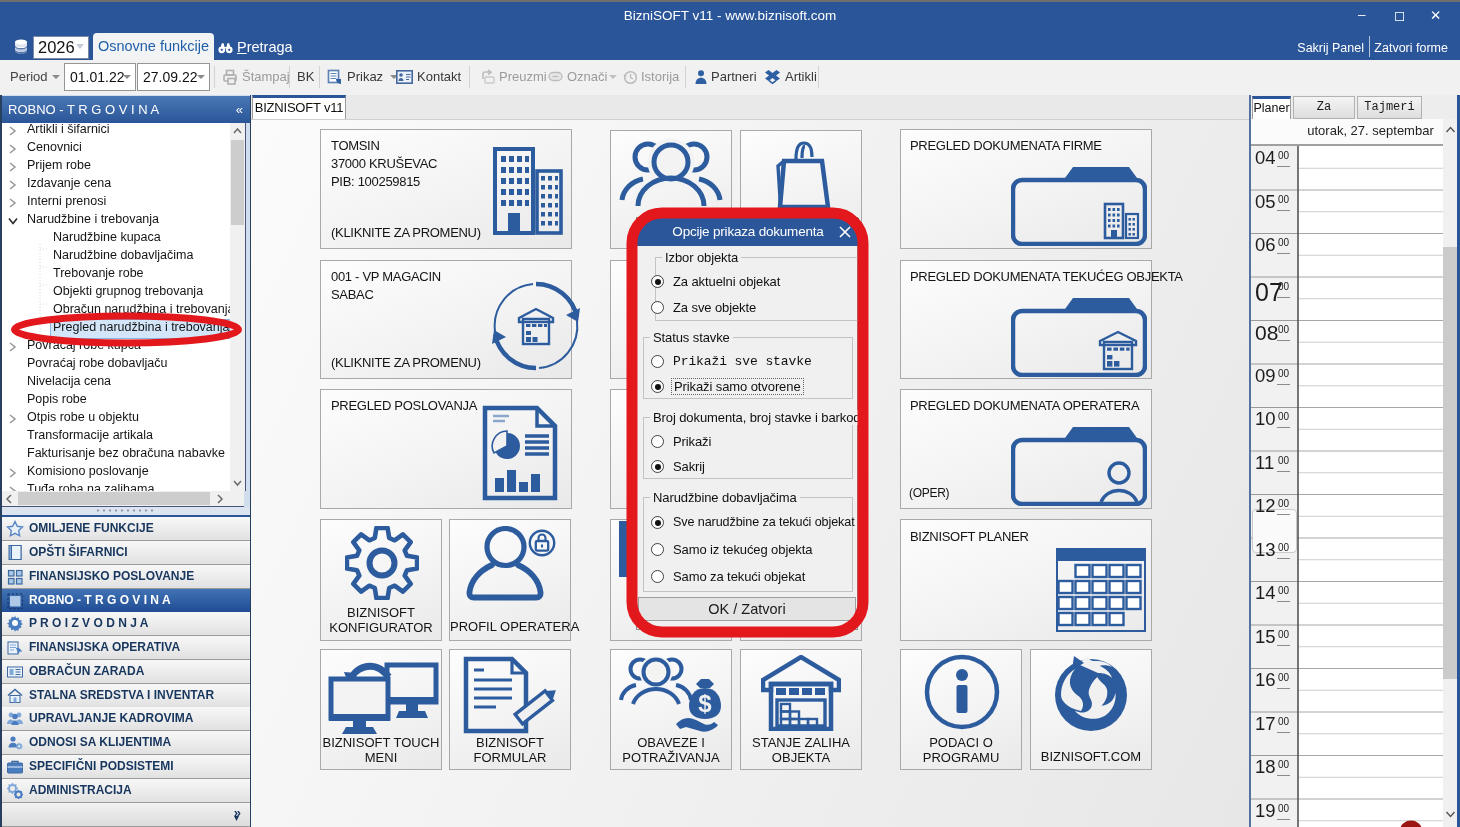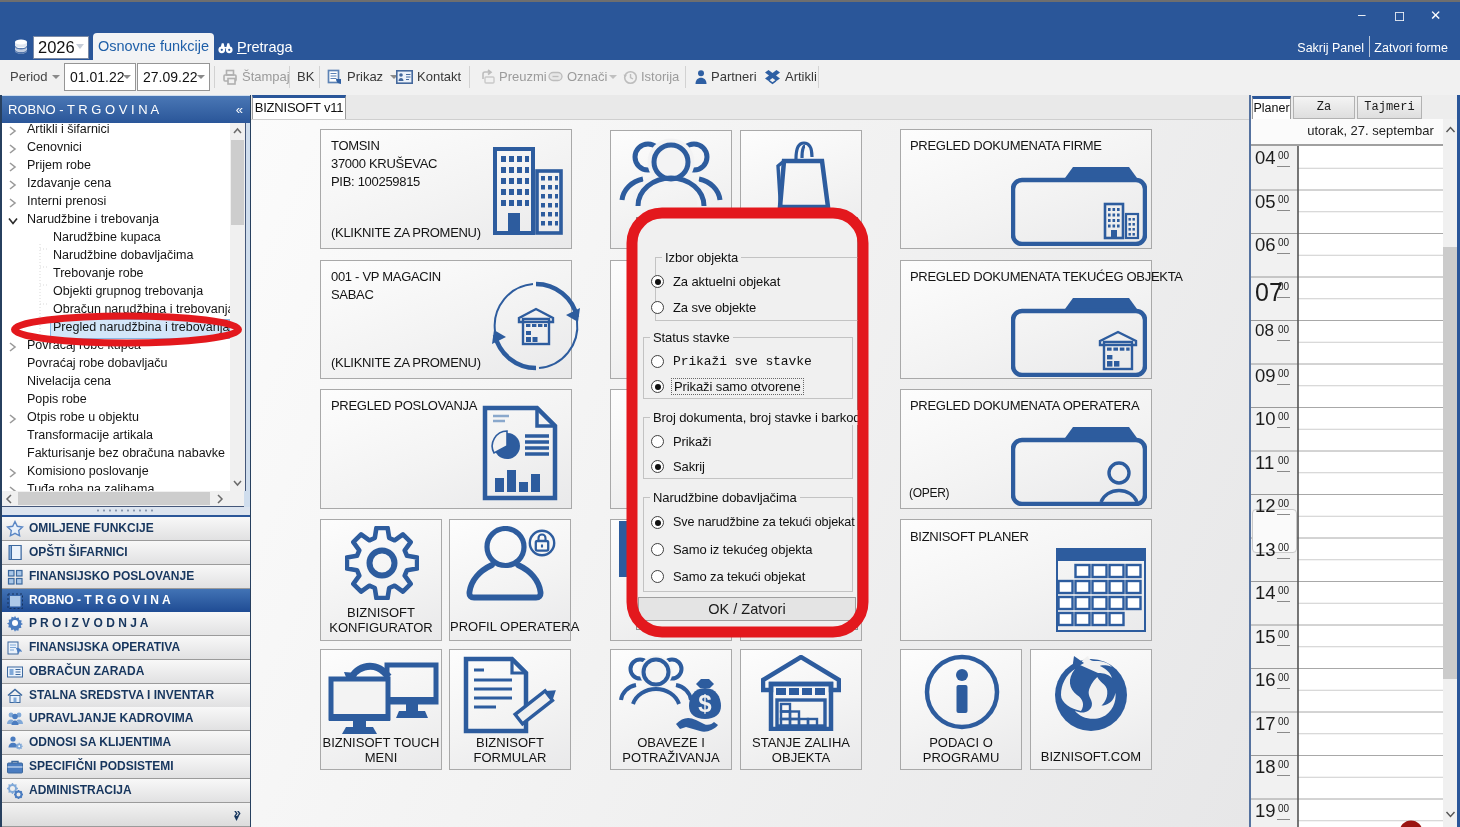--- a/index.html
+++ b/index.html
@@ -55,20 +55,21 @@
   .radio{position:absolute;width:13px;height:13px;border:1px solid #404040;border-radius:50%;background:#fff;box-sizing:border-box;}
   .radio.on::after{content:"";position:absolute;left:2.5px;top:2.5px;width:6px;height:6px;border-radius:50%;background:#101010;}
   .rlab{position:absolute;font-size:13px;letter-spacing:-0.1px;color:#101010;white-space:nowrap;}
   #okbtn{left:1px;top:379px;width:218px;height:24px;background:#e4e4e4;border:1px solid #9f9f9f;box-sizing:border-box;text-align:center;font-size:14.5px;color:#1a1a1a;line-height:22px;}
 </style></head>
 <body>
 <div id="stage">
   <div class="abs" id="mainbg"></div>
   <div class="abs" id="topband"></div>
   <div class="abs" style="left:0;top:0;width:1460px;height:1.5px;background:#6e6e6e;"></div>
+  <div class="abs" id="wtitle">BizniSOFT v11 - www.biznisoft.com</div>
   <div class="abs winbtn" style="left:1358px;">–</div>
   <div class="abs winbtn" style="left:1394px;">◻</div>
   <div class="abs winbtn" style="left:1430px;">✕</div>
   <svg class="abs" style="left:14px;top:39px;" width="14" height="16" viewBox="0 0 14 16">
       <g fill="#fff">
         <ellipse cx="7" cy="3" rx="6" ry="2.6"></ellipse>
         <path d="M1 3v4c0 1.4 2.7 2.6 6 2.6s6-1.2 6-2.6V3z" opacity="0.85"></path>
         <path d="M1 8v4c0 1.4 2.7 2.6 6 2.6s6-1.2 6-2.6V8z" opacity="0.7"></path>
       </g>
       <g fill="none" stroke="#2a5699" stroke-width="1">
@@ -754,21 +755,21 @@
           <span style="position:absolute;left:4px;top:1px;font-size:18.5px;color:#1c1c1c;">06</span>
           <span style="position:absolute;left:27px;top:4px;font-size:10px;color:#1c1c1c;">00</span>
           <span style="position:absolute;left:26px;top:20px;width:13px;height:1px;background:#8a8a8a;"></span>
         </div>
         <div style="position:absolute;left:0;top:130.5px;width:47px;height:43.5px;">
           <span style="position:absolute;left:4px;top:1px;font-size:25px;color:#1c1c1c;">07</span>
           <span style="position:absolute;left:27px;top:4px;font-size:10px;color:#1c1c1c;">00</span>
           <span style="position:absolute;left:26px;top:20px;width:13px;height:1px;background:#8a8a8a;"></span>
         </div>
         <div style="position:absolute;left:0;top:174.0px;width:47px;height:43.5px;">
-          <span style="position:absolute;left:4px;top:1px;font-size:17px;color:#1c1c1c;">08</span>
+          <span style="position:absolute;left:4px;top:1px;font-size:21px;color:#1c1c1c;">08</span>
           <span style="position:absolute;left:27px;top:4px;font-size:10px;color:#1c1c1c;">00</span>
           <span style="position:absolute;left:26px;top:20px;width:13px;height:1px;background:#8a8a8a;"></span>
         </div>
         <div style="position:absolute;left:0;top:217.5px;width:47px;height:43.5px;">
           <span style="position:absolute;left:4px;top:1px;font-size:18.5px;color:#1c1c1c;">09</span>
           <span style="position:absolute;left:27px;top:4px;font-size:10px;color:#1c1c1c;">00</span>
           <span style="position:absolute;left:26px;top:20px;width:13px;height:1px;background:#8a8a8a;"></span>
         </div>
         <div style="position:absolute;left:0;top:261.0px;width:47px;height:43.5px;">
           <span style="position:absolute;left:4px;top:1px;font-size:18.5px;color:#1c1c1c;">10</span>
@@ -827,20 +828,25 @@
         </svg>
       <div class="abs" style="left:0;top:128px;width:14px;height:432px;background:#cbcbcb;"></div>
       <svg class="abs" style="left:2px;bottom:8px;" width="11" height="10">
           <path d="M1.5 3L5.5 7.5 9.5 3" fill="none" stroke="#555" stroke-width="1.4"></path>
         </svg>
     </div>
     <div class="abs" style="left:207px;top:0;width:3px;height:732px;background:#2a5699;"></div>
     <div class="abs" style="left:-1px;top:0;width:2px;height:732px;background:#55729f;"></div>
   </div>
   <div class="abs" id="dlg">
+    <div class="abs" id="dlgtitle">Opcije prikaza dokumenta
+      <svg class="abs" style="right:8px;top:8px;" width="12" height="12">
+          <path d="M1 1l10 10M11 1L1 11" stroke="#fff" stroke-width="1.6"></path>
+        </svg>
+    </div>
     <div class="grp" style="top:39px;height:64px;margin-left:12px;">
         <span class="grplab">Izbor objekta</span>
       </div>
     <span class="radio on" style="left:14px;top:57px;"></span>
       <span class="rlab" style="left:36px;top:56px;">Za aktuelni objekat</span>
     <span class="radio" style="left:14px;top:83px;"></span>
       <span class="rlab" style="left:36px;top:82px;">Za sve objekte</span>
     <div class="grp" style="top:119px;height:62px;">
         <span class="grplab">Status stavke</span>
       </div>

